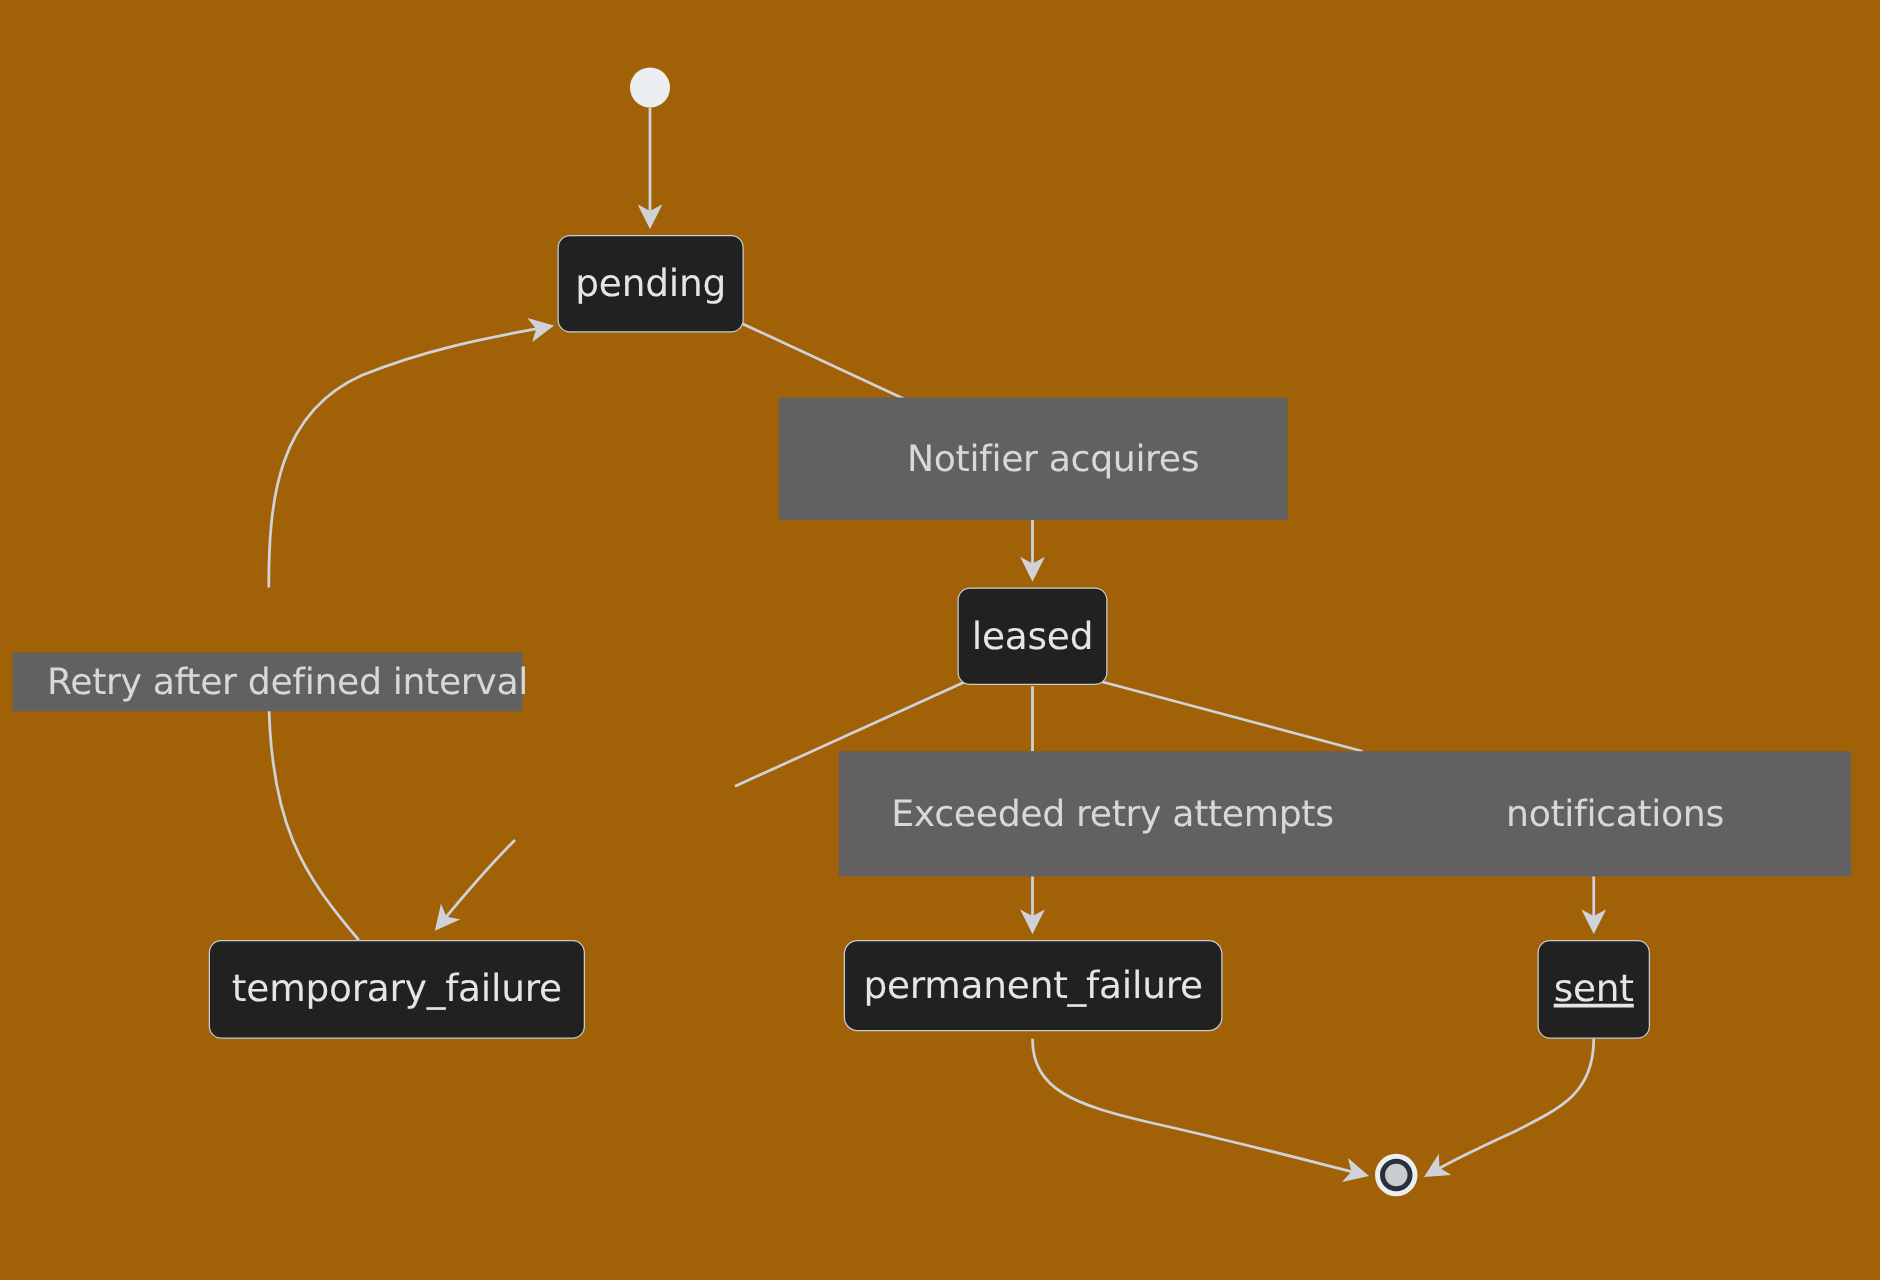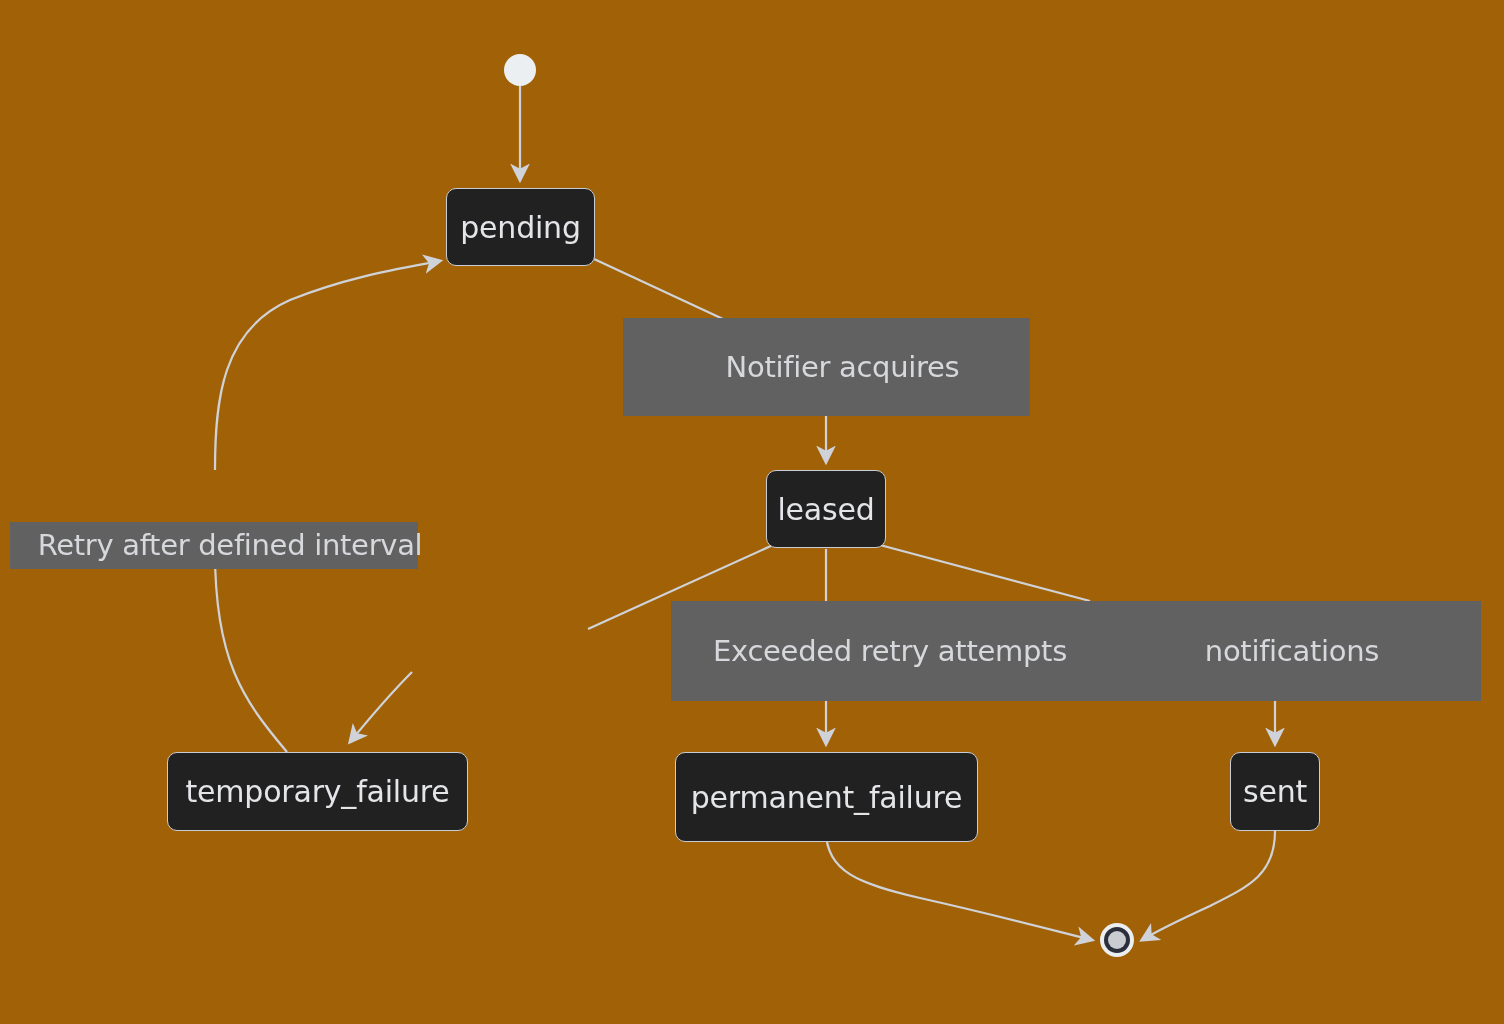--- a/index.html
+++ b/index.html
@@ -151,25 +151,25 @@
   </div>
 
   <div class="edge-label" style="left:1071px; top:601px; width:410px; height:100px;">
     <span>notifications</span>
   </div>
 
   <div class="state-node" style="left:167px; top:752px; width:301px; height:79px;">
     <span>temporary_failure</span>
   </div>
 
-  <div class="state-node" style="left:675px; top:752px; width:303px; height:90px;">
+  <div class="state-node" style="left:675px; top:752px; width:303px; height:73px;border-radius:11px;">
     <span>permanent_failure</span>
   </div>
 
-  <div class="state-node" style="left:1230px; top:752px; width:90px; height:79px;">
+  <div class="state-node" style="left:1230px; top:752px; width:90px; height:79px;text-decoration:underline;">
     <span>sent</span>
   </div>
 
   <div class="end-node-outer" style="left:1100px; top:923px; width:34px; height:34px;">
     <div class="end-node-gap" style="left:4px; top:4px; width:26px; height:26px;"></div>
     <div class="end-node-inner" style="left:8px; top:8px; width:18px; height:18px;"></div>
   </div>
 
 </div>
 

